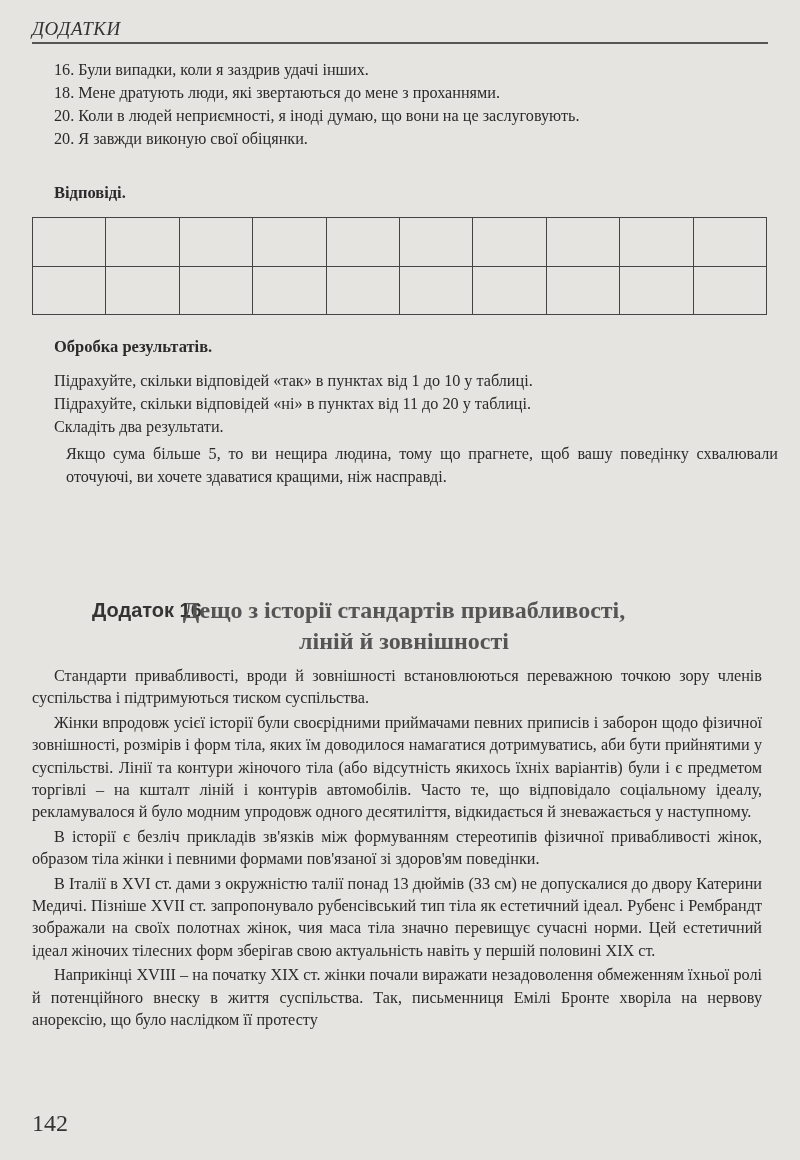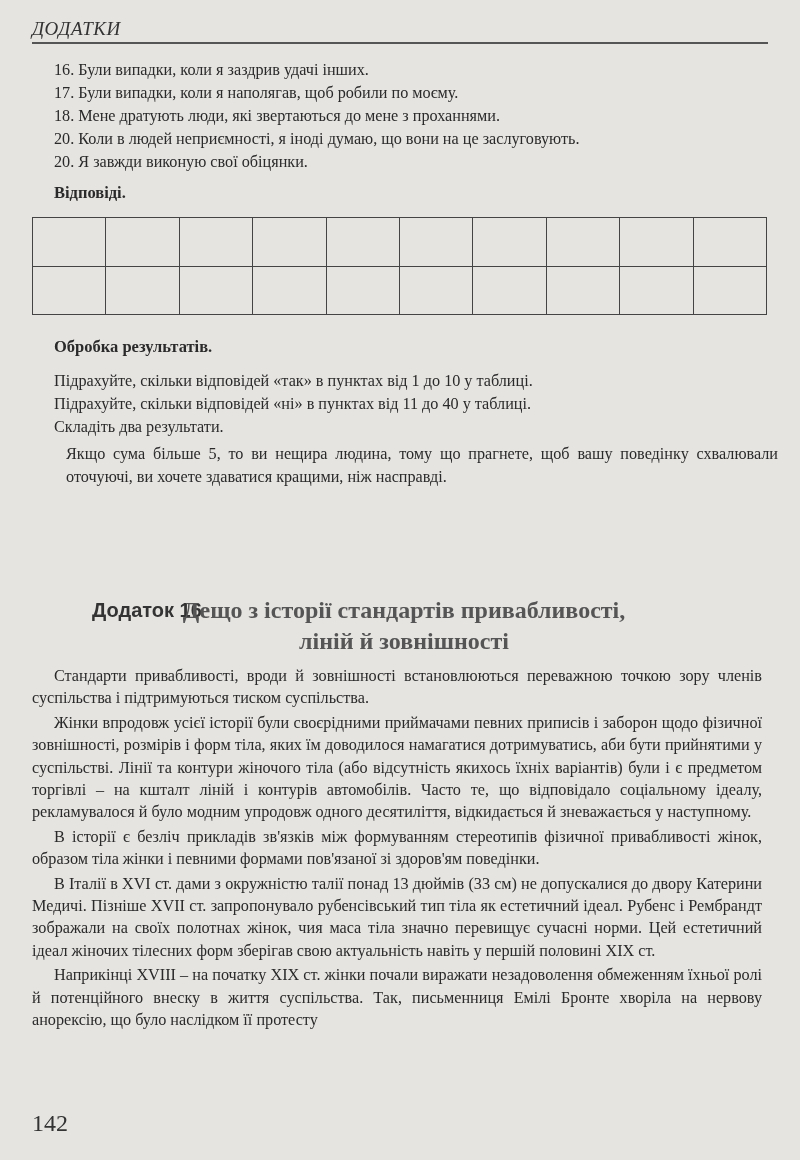--- a/index.html
+++ b/index.html
@@ -43,21 +43,20 @@
   .page-num { position:absolute; left:28px; top:1110px; font-size:24px; color:#333; }
 </style>
 </head>
 <body>
 
 <div class="page">
   <div class="running-head">ДОДАТКИ</div>
 
   <div class="block items">
     <div>16. Були випадки, коли я заздрив удачі інших.</div>
-    <div>17. Були випадки, коли я наполягав, щоб робили по моєму.</div>
     <div>18. Мене дратують люди, які звертаються до мене з проханнями.</div>
     <div>20. Коли в людей неприємності, я іноді думаю, що вони на це заслуговують.</div>
     <div>20. Я завжди виконую свої обіцянки.</div>
   </div>
 
   <div class="answers-title">Відповіді.</div>
 
   <table class="grid">
     <tbody>
         <tr>
@@ -84,21 +83,21 @@
       <td></td>
           <td></td>
     </tr>
   </tbody>
     </table>
 
   <div class="processing-title">Обробка результатів.</div>
 
   <div class="block proc">
     <p>Підрахуйте, скільки відповідей «так» в пунктах від 1 до 10 у таблиці.</p>
-    <p>Підрахуйте, скільки відповідей «ні» в пунктах від 11 до 40 у таблиці.</p>
+    <p>Підрахуйте, скільки відповідей «ні» в пунктах від 11 до 20 у таблиці.</p>
     <p>Складіть два результати.</p>
     <p class="p2" style="margin-left:12px;width:712px;text-align:justify;">Якщо сума більше 5, то ви нещира людина, тому що прагнете, щоб вашу поведінку схвалювали оточуючі, ви хочете здаватися кращими, ніж насправді.</p>
   </div>
 
   <div class="appendix">Додаток 16</div>
 
   <div class="article-title">
     <div>Дещо з історії стандартів привабливості,</div>
     <div>ліній й зовнішності</div>
   </div>

